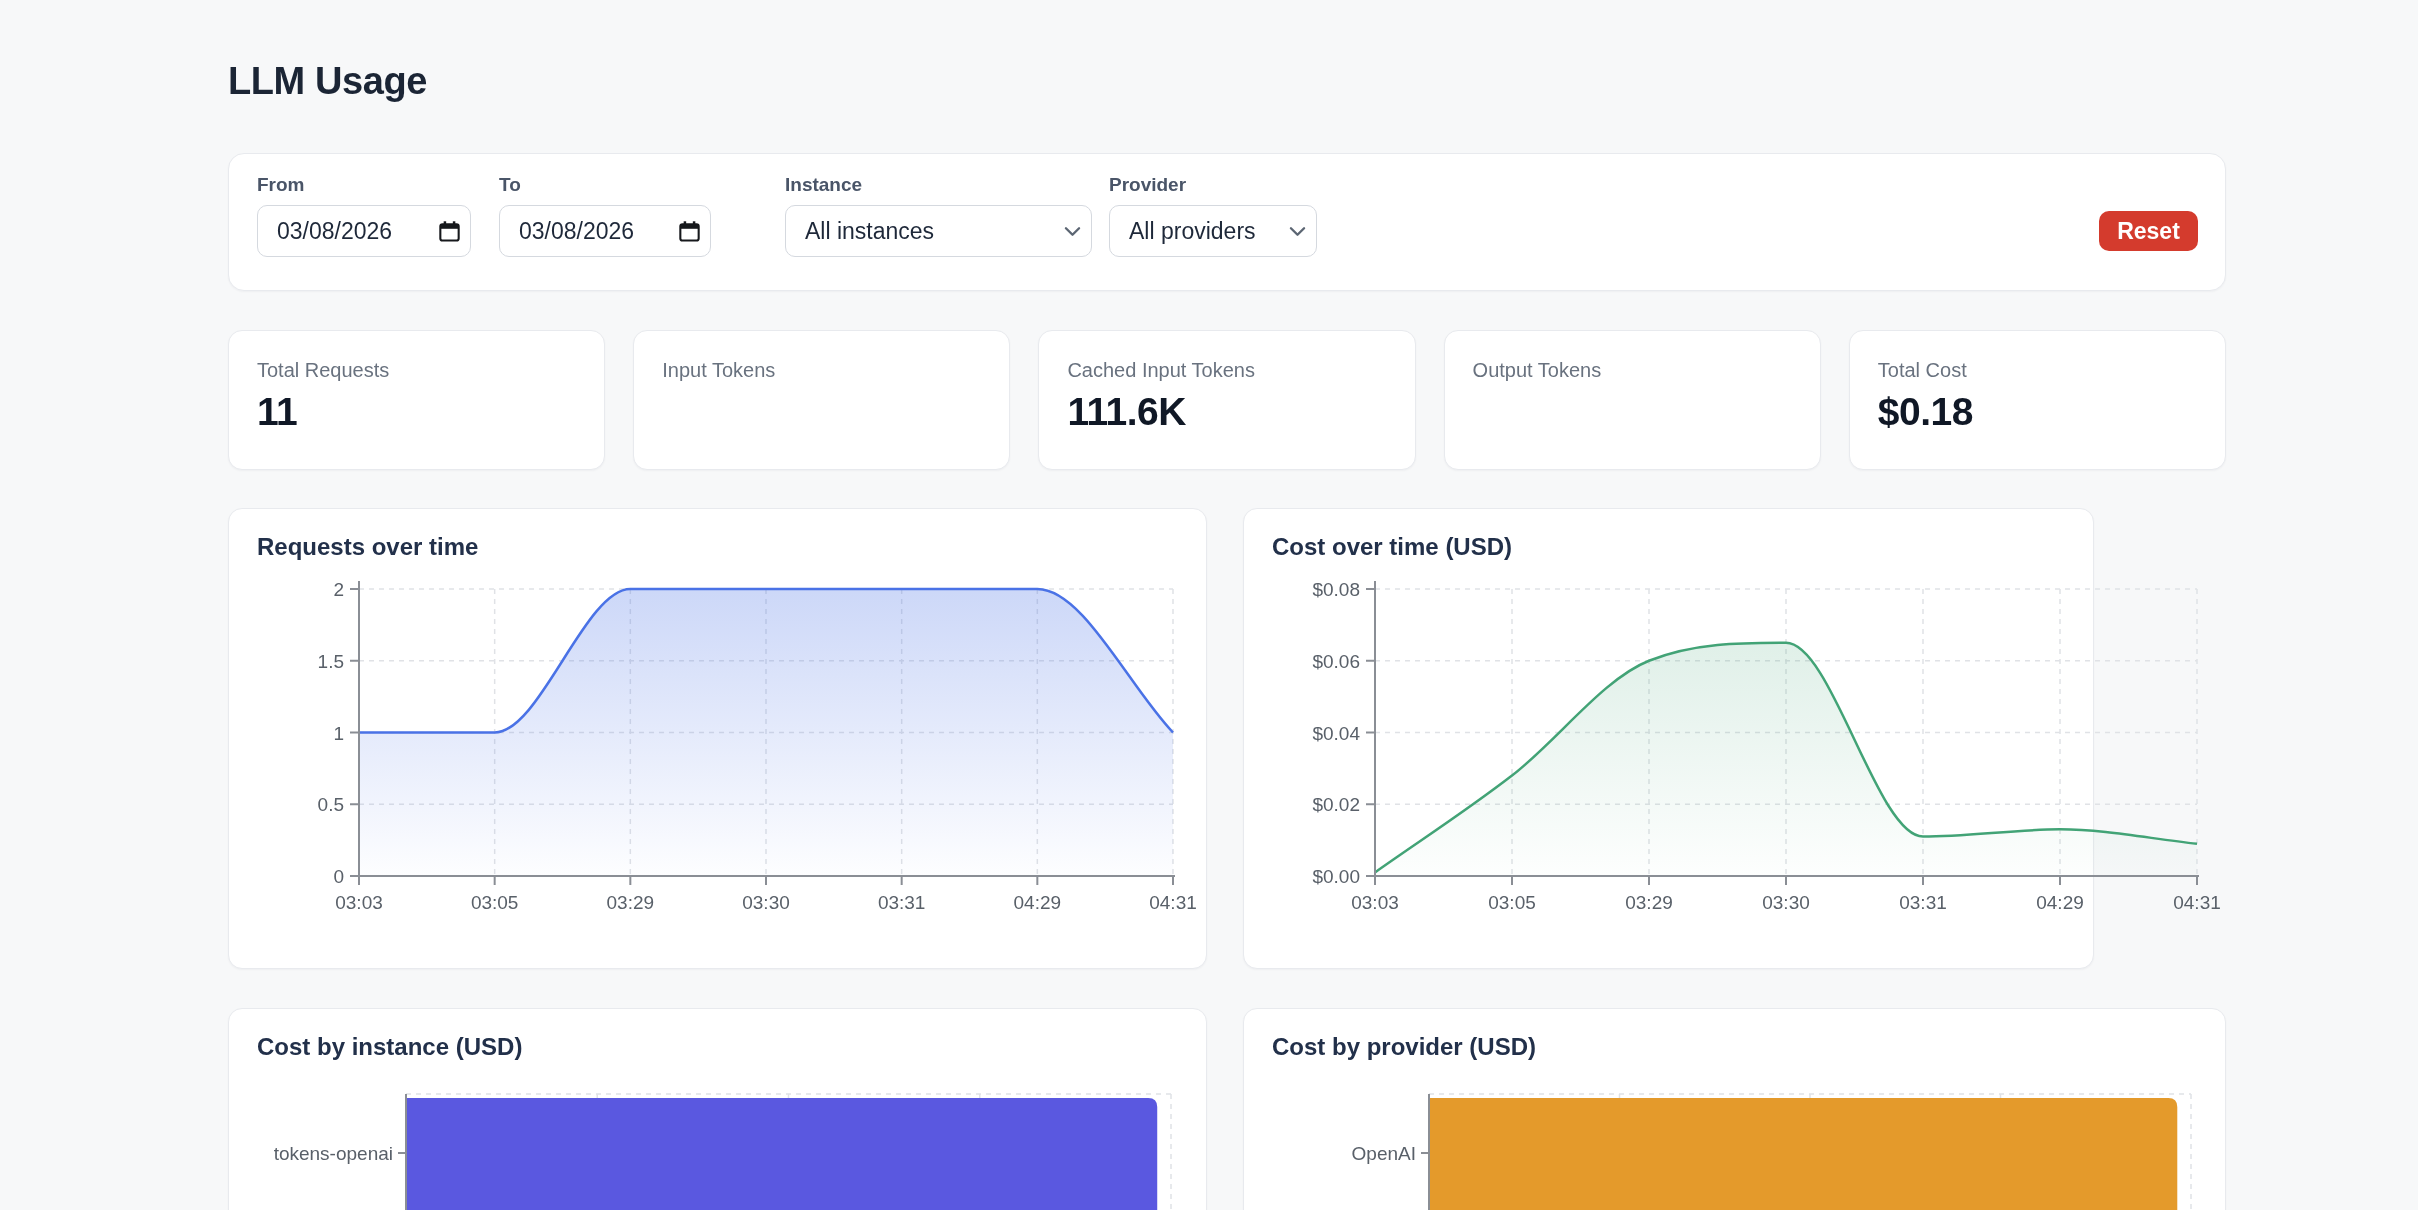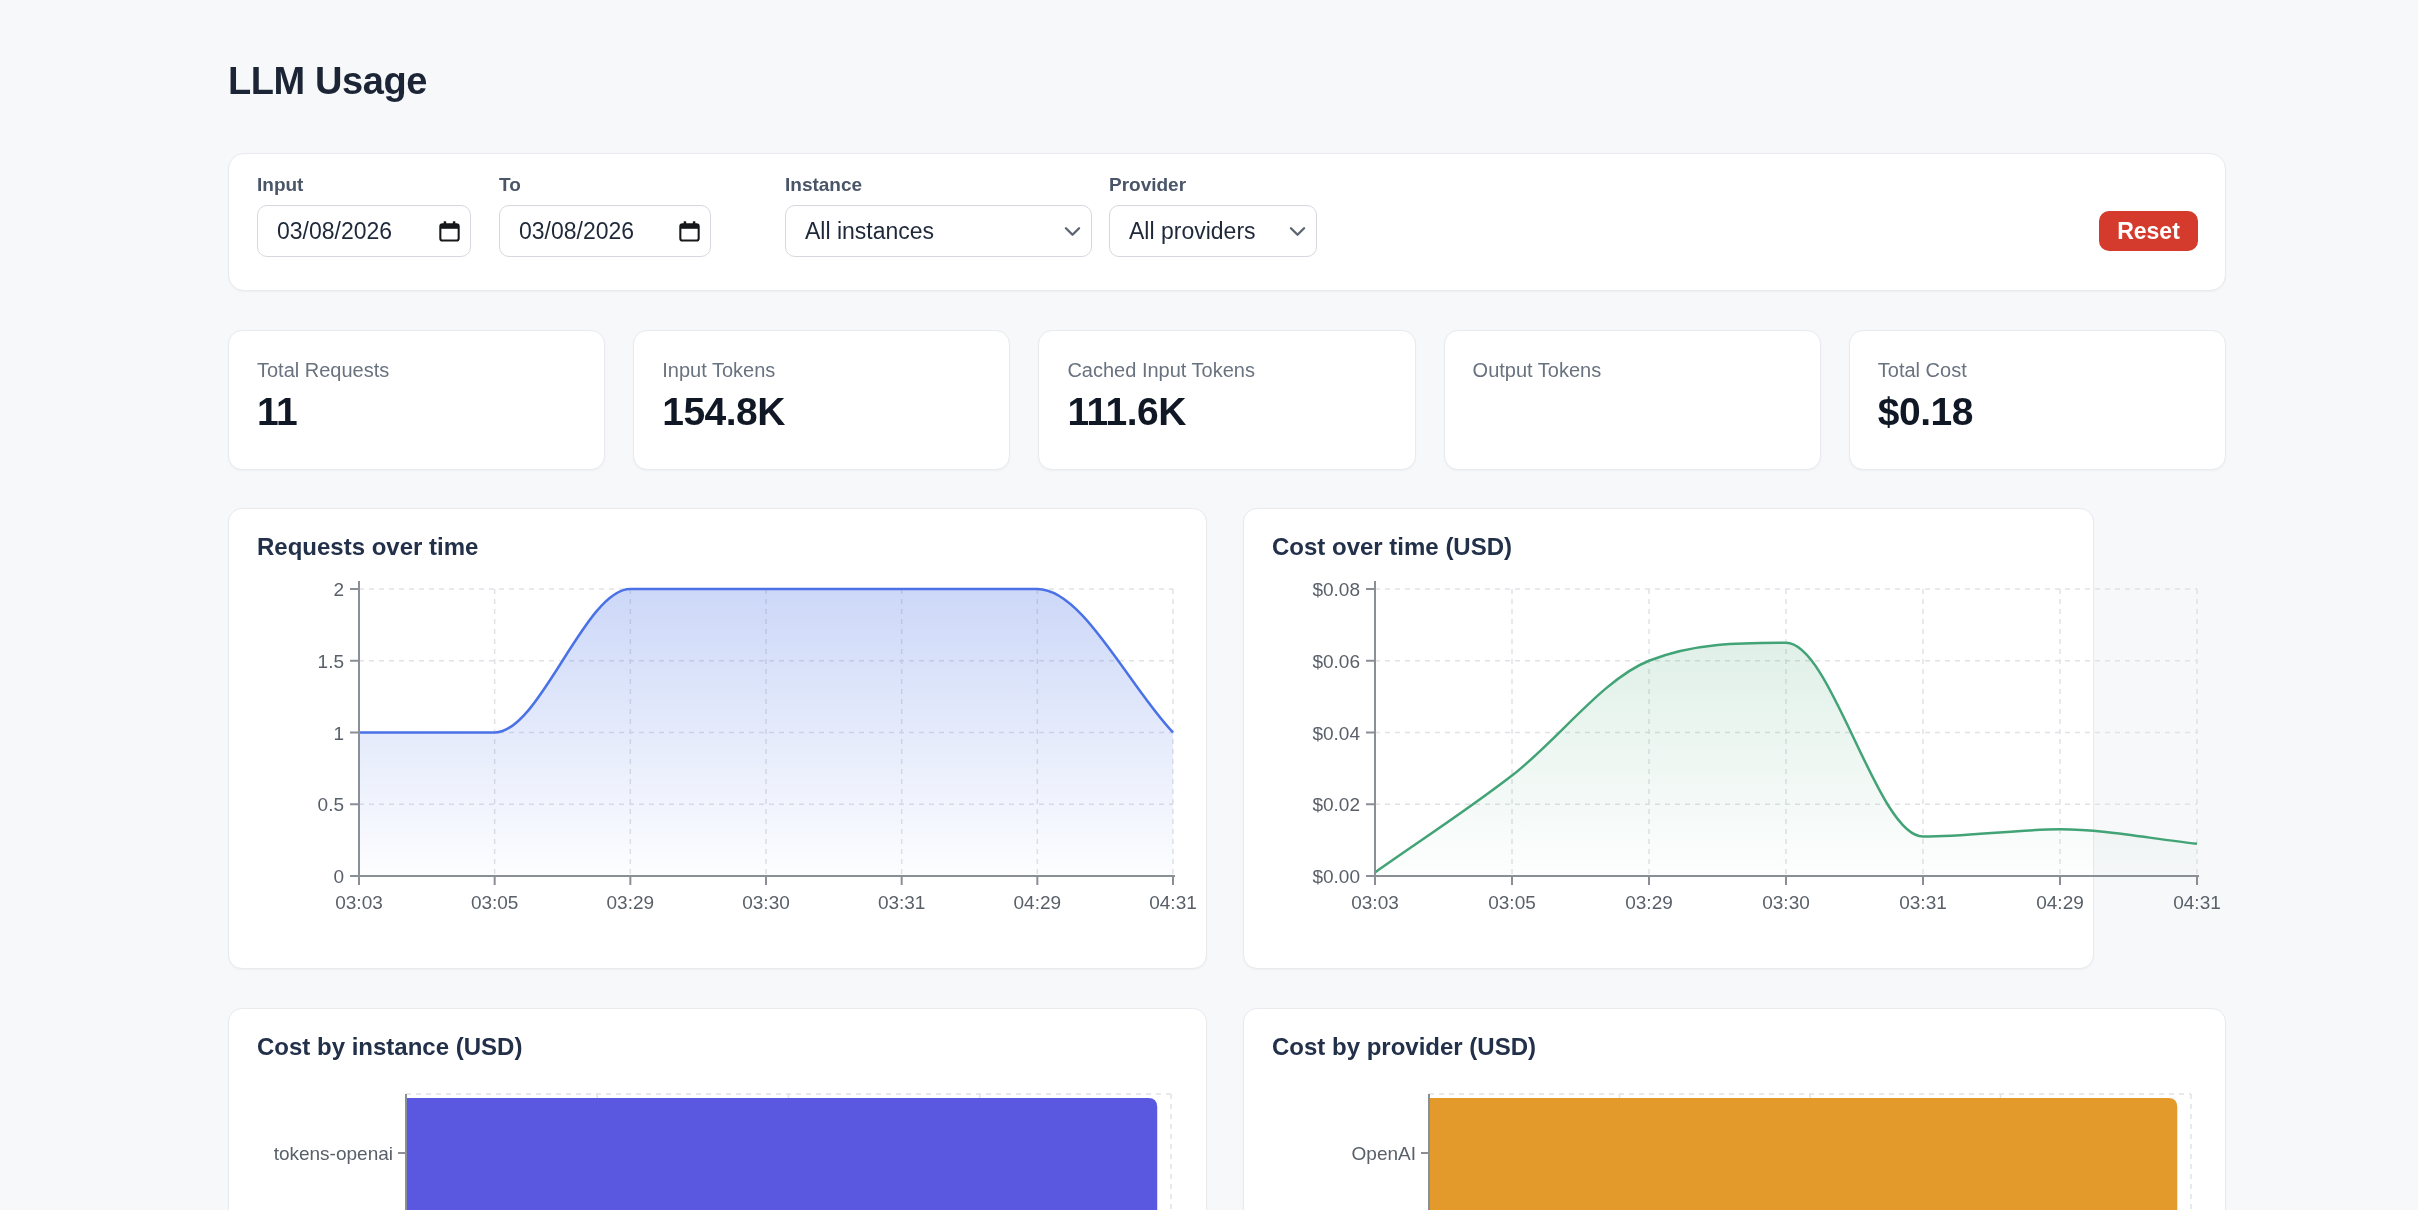--- a/index.html
+++ b/index.html
@@ -62,21 +62,21 @@
   .grid{stroke:#e0e2e6;stroke-width:1.5;stroke-dasharray:5 5;fill:none;}
   .axis{stroke:#8a8e95;stroke-width:2;fill:none;}
 </style>
 </head>
 <body>
 
 <h1 id="page-title">LLM Usage</h1>
 
 <section class="card" id="filter-card">
   <div class="field" id="field-from">
-    <label>Input</label>
+    <label>From</label>
     <div class="control">
       <span>03/08/2026</span>
       <svg class="cal-icon" viewBox="0 0 24 24">
         <rect x="3.2" y="5" width="17.6" height="15.6" rx="2" fill="none" stroke="currentColor" stroke-width="2"></rect>
         <rect x="3.2" y="5" width="17.6" height="4.4" fill="currentColor"></rect>
         <line x1="7.6" y1="2.2" x2="7.6" y2="6" stroke="currentColor" stroke-width="2.4"></line>
         <line x1="16.4" y1="2.2" x2="16.4" y2="6" stroke="currentColor" stroke-width="2.4"></line>
       </svg>
     </div>
   </div>
@@ -113,21 +113,20 @@
   <button id="reset-button" style="background: rgb(212, 59, 45);">Reset</button>
 </section>
 
 <section id="stats-row">
   <div class="stat-card">
     <div class="stat-label">Total Requests</div>
     <div class="stat-value">11</div>
   </div>
   <div class="stat-card">
     <div class="stat-label">Input Tokens</div>
-    <div class="stat-value">154.8K</div>
   </div>
   <div class="stat-card">
     <div class="stat-label">Cached Input Tokens</div>
     <div class="stat-value">111.6K</div>
   </div>
   <div class="stat-card">
     <div class="stat-label">Output Tokens</div>
   </div>
   <div class="stat-card">
     <div class="stat-label">Total Cost</div>

